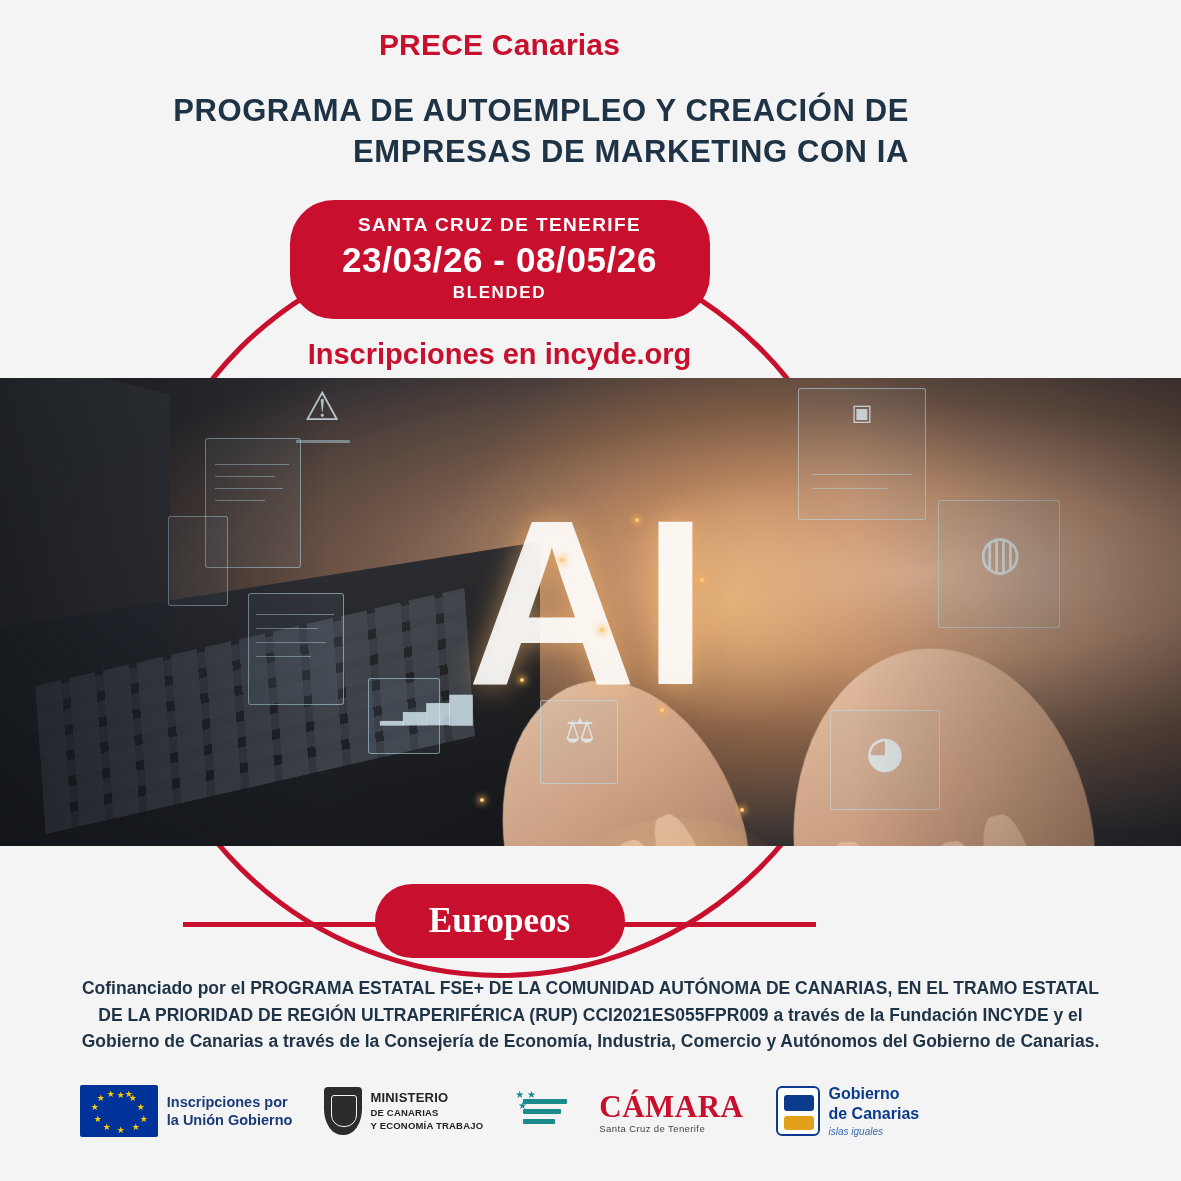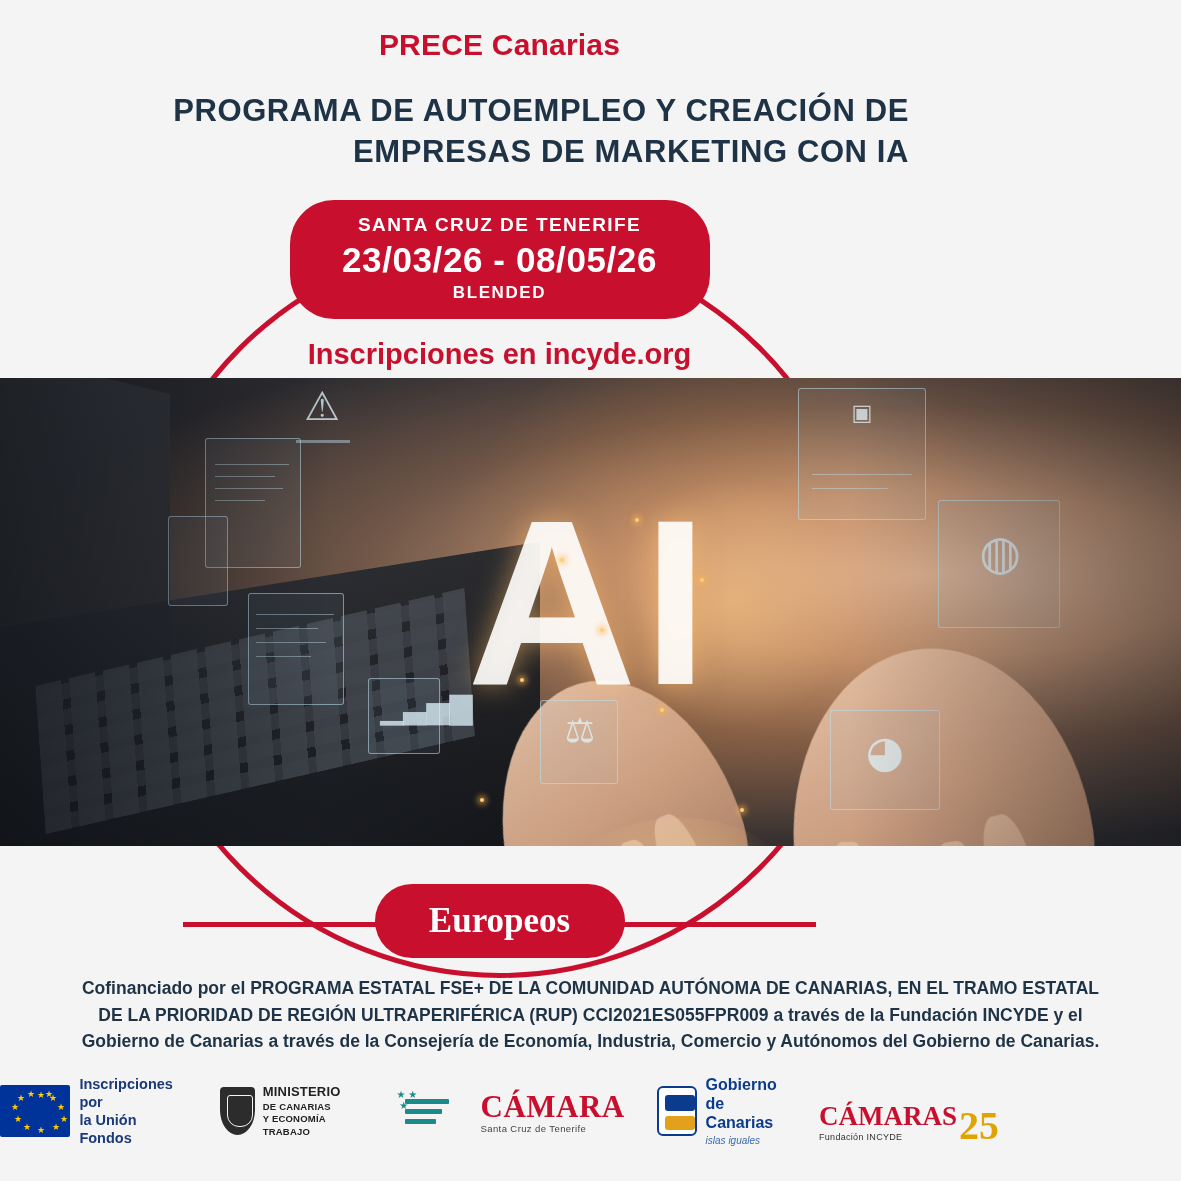--- a/index.html
+++ b/index.html
@@ -464,21 +464,21 @@
         <span class="eu-star" style="left:37px; top:41px;">★</span>
         <span class="eu-star" style="left:23px; top:38px;">★</span>
         <span class="eu-star" style="left:14px; top:30px;">★</span>
         <span class="eu-star" style="left:11px; top:18px;">★</span>
         <span class="eu-star" style="left:17px; top:9px;">★</span>
         <span class="eu-star" style="left:27px; top:5px;">★</span>
         <span class="eu-star" style="left:45px; top:5px;">★</span>
       </div>
       <div class="eu-text">
         <div>Inscripciones por</div>
-        <div>la Unión Fondos</div>
+        <div>la Unión Gobierno</div>
       </div>
     </div>
 
     <div class="logo">
       <div class="min-shield"></div>
       <div class="min-text">
         <div class="big">MINISTERIO</div>
         <div>DE CANARIAS</div>
         <div>Y ECONOMÍA TRABAJO</div>
       </div>
@@ -504,22 +504,15 @@
 
     <div class="logo">
       <div class="gc-mark"></div>
       <div class="gc-text">
         <div>Gobierno</div>
         <div>de Canarias</div>
         <div class="gc-sub">islas iguales</div>
       </div>
     </div>
 
-    <div class="logo cam25">
-      <div>
-        <div class="cam25-text">CÁMARAS</div>
-        <div class="cam25-sub">Fundación INCYDE</div>
-      </div>
-      <div class="cam25-num">25</div>
-    </div>
 
   </div>
 </div>
 
 </body></html>

